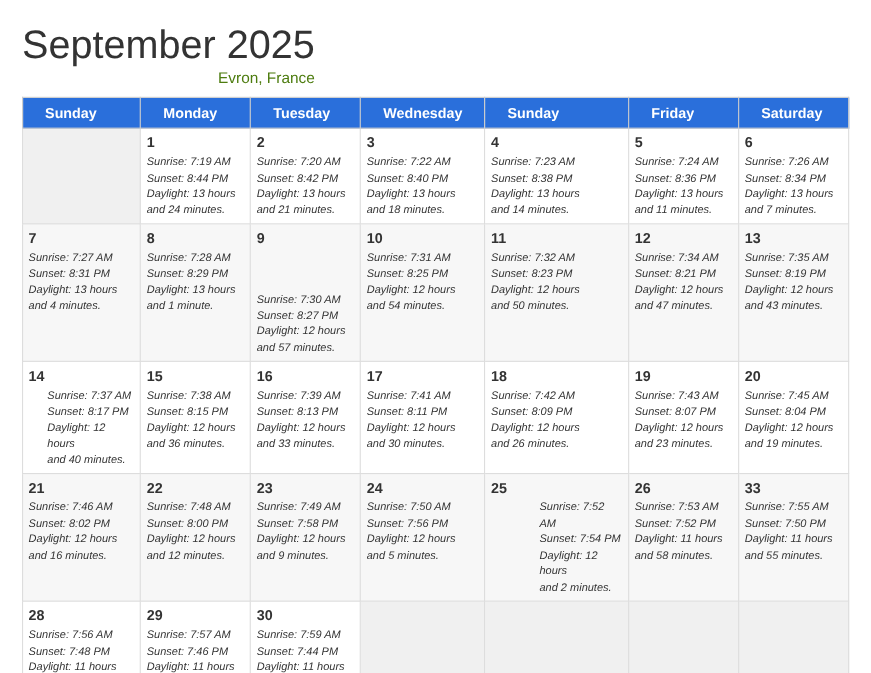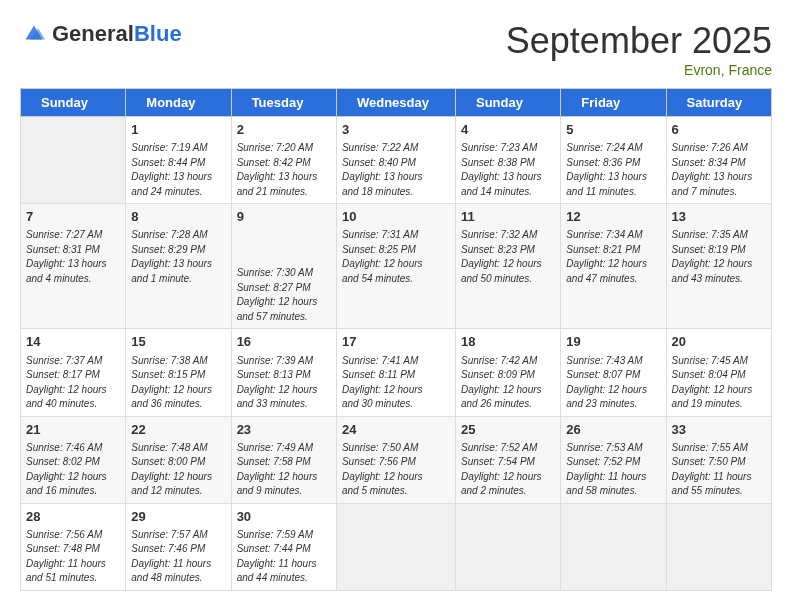--- a/index.html
+++ b/index.html
@@ -88,32 +88,20 @@
       background: #fff;
     }
     tbody tr td.empty {
       background: #f0f0f0;
     }
   </style>
 </head>
 <body>
 
 <div class="header">
-  <div class="logo">
-    <svg class="logo-icon" viewBox="0 0 40 40">
-      <rect x="0" y="0" width="40" height="40" fill="none"></rect>
-      <polygon points="8,28 20,8 32,28" fill="#2a6fdb" opacity="0.85"></polygon>
-      <polygon points="14,28 26,12 36,28" fill="#2a6fdb" opacity="0.55"></polygon>
-    </svg>
-    <div>
-      <div class="logo-text">
-        <span class="logo-general">General</span><span class="logo-blue">Blue</span>
-      </div>
-    </div>
-  </div>
   <div class="title-block">
     <div class="month-title">September 2025</div>
     <div class="location">Evron, France</div>
   </div>
 </div>
 
 <table>
   <thead>
     <tr>
     <th>Sunday</th>
@@ -218,21 +206,21 @@
           <div class="day-number">13</div>
           <div class="day-info" style="white-space: pre-line;">Sunrise: 7:35 AM
 Sunset: 8:19 PM
 Daylight: 12 hours
 and 43 minutes.</div>
         </td>
       </tr>
       <tr>
         <td>
           <div class="day-number">14</div>
-          <div class="day-info" style="white-space: pre-line;">Sunrise: 7:37 AM
+          <div class="day-info" style="white-space: pre-line; margin-left: 17px;">Sunrise: 7:37 AM
 Sunset: 8:17 PM
 Daylight: 12 hours
 and 40 minutes.</div>
         </td>
         <td>
           <div class="day-number">15</div>
           <div class="day-info" style="white-space: pre-line;">Sunrise: 7:38 AM
 Sunset: 8:15 PM
 Daylight: 12 hours
 and 36 minutes.</div>
@@ -297,21 +285,21 @@
         </td>
         <td>
           <div class="day-number">24</div>
           <div class="day-info" style="white-space: pre-line;">Sunrise: 7:50 AM
 Sunset: 7:56 PM
 Daylight: 12 hours
 and 5 minutes.</div>
         </td>
         <td>
           <div class="day-number">25</div>
-          <div class="day-info" style="white-space: pre-line;">Sunrise: 7:52 AM
+          <div class="day-info" style="white-space: pre-line; margin-left: 44px;">Sunrise: 7:52 AM
 Sunset: 7:54 PM
 Daylight: 12 hours
 and 2 minutes.</div>
         </td>
         <td>
           <div class="day-number">26</div>
           <div class="day-info" style="white-space: pre-line;">Sunrise: 7:53 AM
 Sunset: 7:52 PM
 Daylight: 11 hours
 and 58 minutes.</div>

